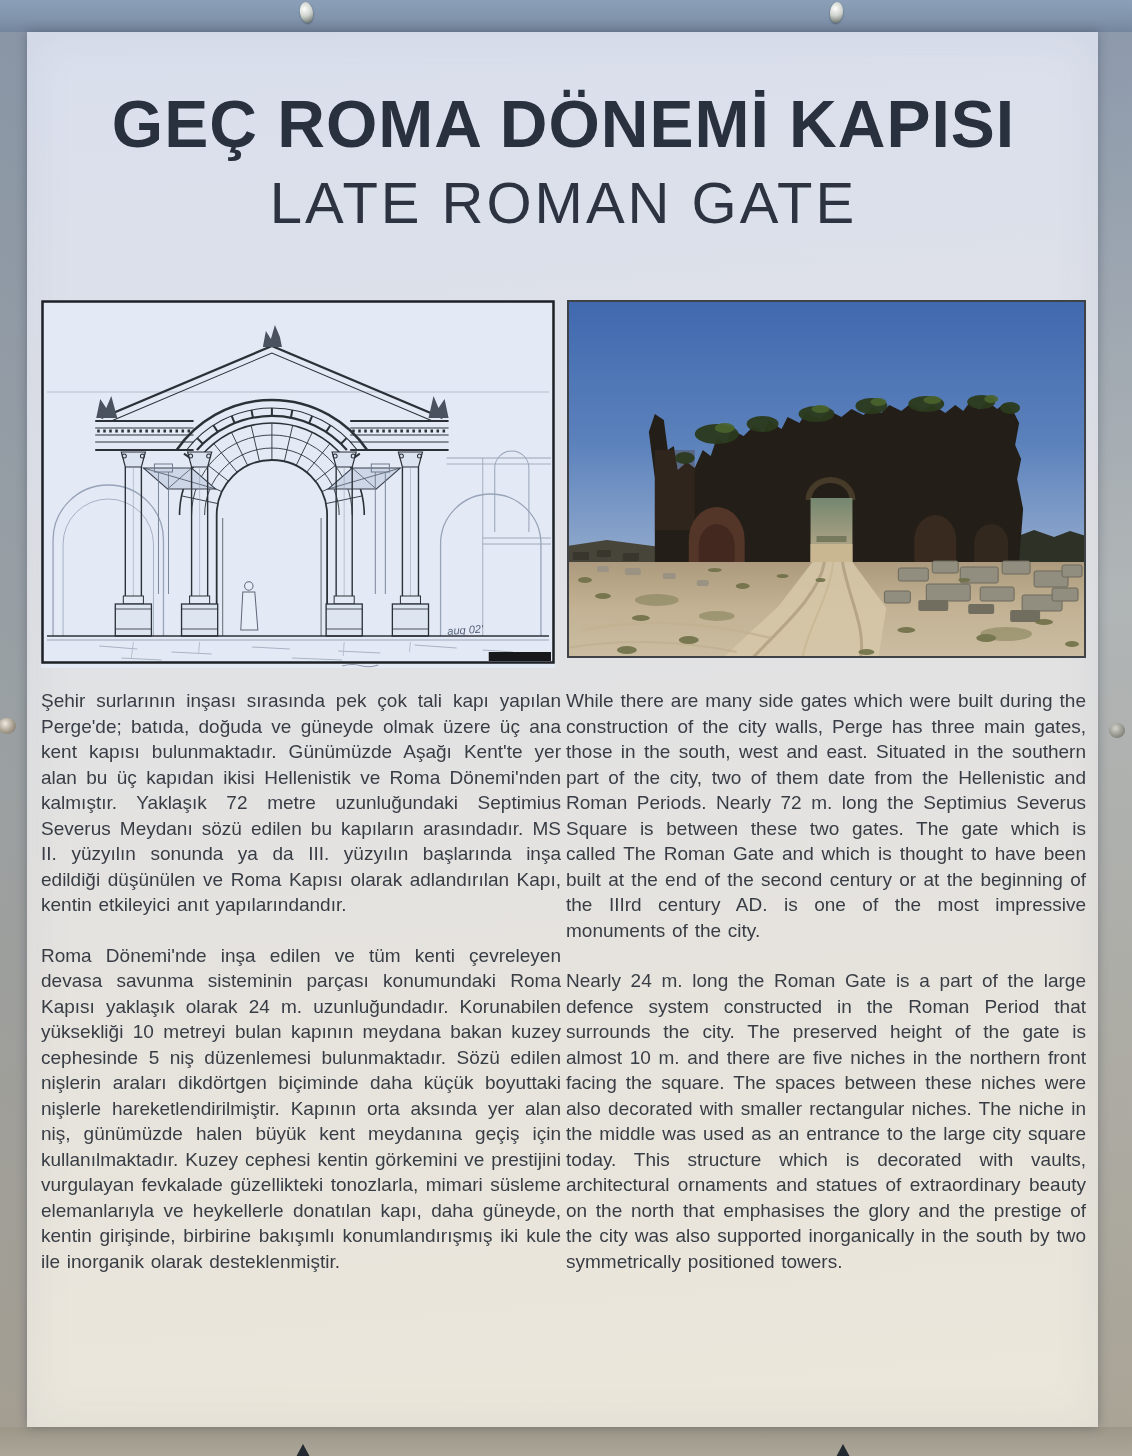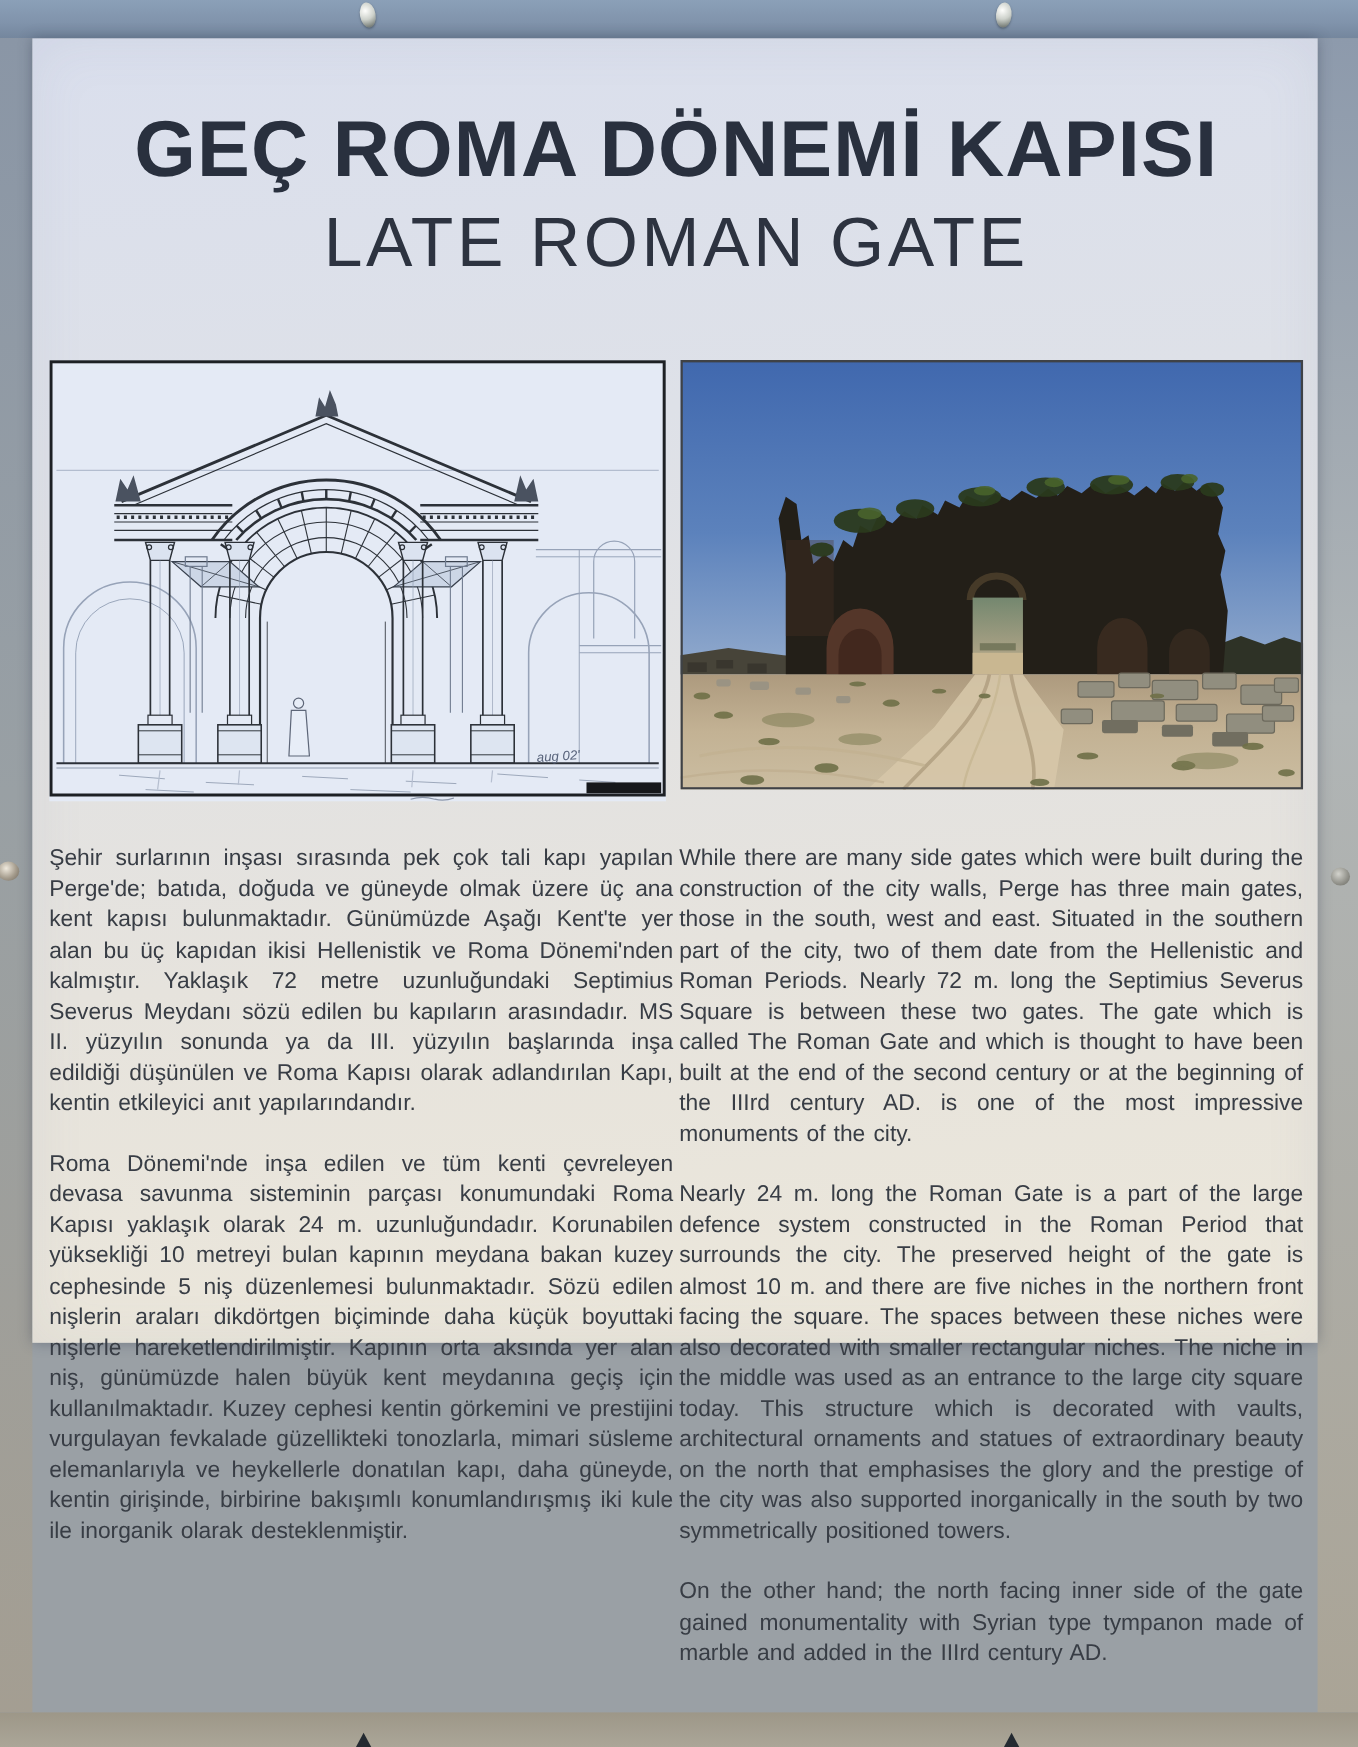--- a/index.html
+++ b/index.html
@@ -22,34 +22,34 @@
   .screw-t2{left:830px;transform:rotate(6deg);}
   .screw-left{position:absolute;left:-2px;top:718px;width:18px;height:16px;border-radius:50%;
     background:radial-gradient(circle at 40% 35%,#efe9dd,#a59c8d 55%,#6f675c);}
   .screw-right{position:absolute;left:1109px;top:723px;width:16px;height:15px;border-radius:50%;
     background:radial-gradient(circle at 40% 35%,#d3d3cd,#95958e 55%,#66665f);}
   .screw-bottom{position:absolute;width:0;height:0;border-left:7px solid transparent;
     border-right:7px solid transparent;border-bottom:13px solid #242a31;}
   .screw-b1{left:296px;top:1444px;}
   .screw-b2{left:836px;top:1444px;}
   
-  .paper{position:absolute;left:27px;top:32px;width:1071px;height:1087px;
+  .paper{position:absolute;left:27px;top:32px;width:1071px;height:1395px;
     padding:58px 12px 0 14px;
     background:linear-gradient(175deg,#dadfed 0%,#dee1e8 30%,#e6e3dd 68%,#ece7da 100%);
     box-shadow:0 0 10px rgba(40,50,70,.35), inset 0 0 45px rgba(110,120,150,.10);}
   .title{margin:0;text-align:center;font-size:66px;font-weight:bold;letter-spacing:1px;
     line-height:1.05;color:#29303e;}
   .subtitle{margin:14px 0 0;text-align:center;font-size:58px;font-weight:400;
     letter-spacing:3px;line-height:1.05;color:#2d3340;}
   .figures{display:flex;gap:12px;margin-top:66px;align-items:flex-start;}
   figure{margin:0;}
   .fig-draw{width:514px;height:368px;}
   .fig-photo{width:519px;height:358px;}
   .figures svg{display:block;width:100%;height:100%;}
-  .cols{display:flex;gap:5px;margin-top:35px;}
+  .cols{display:flex;gap:5px;margin-top:20px;}
   .col{flex:1;}
   .col p{margin:0 0 25px;text-align:justify;font-size:19px;line-height:25.5px;
     color:#383d45;word-spacing:1.5px;}
   .col p:last-child{margin-bottom:0;}
 </style>
 </head>
 <body>
 
 <div class="stage">
 
@@ -373,18 +373,17 @@
     </div>
 
     <div class="cols">
       <div class="col">
         <p>Şehir surlarının inşası sırasında pek çok tali kapı yapılan Perge'de; batıda, doğuda ve güneyde olmak üzere üç ana kent kapısı bulunmaktadır. Günümüzde Aşağı Kent'te yer alan bu üç kapıdan ikisi Hellenistik ve Roma Dönemi'nden kalmıştır. Yaklaşık 72 metre uzunluğundaki Septimius Severus Meydanı sözü edilen bu kapıların arasındadır. MS II. yüzyılın sonunda ya da III. yüzyılın başlarında inşa edildiği düşünülen ve Roma Kapısı olarak adlandırılan Kapı, kentin etkileyici anıt yapılarındandır.</p>
         <p>Roma Dönemi'nde inşa edilen ve tüm kenti çevreleyen devasa savunma sisteminin parçası konumundaki Roma Kapısı yaklaşık olarak 24 m. uzunluğundadır. Korunabilen yüksekliği 10 metreyi bulan kapının meydana bakan kuzey cephesinde 5 niş düzenlemesi bulunmaktadır. Sözü edilen nişlerin araları dikdörtgen biçiminde daha küçük boyuttaki nişlerle hareketlendirilmiştir. Kapının orta aksında yer alan niş, günümüzde halen büyük kent meydanına geçiş için kullanılmaktadır. Kuzey cephesi kentin görkemini ve prestijini vurgulayan fevkalade güzellikteki tonozlarla, mimari süsleme elemanlarıyla ve heykellerle donatılan kapı, daha güneyde, kentin girişinde, birbirine bakışımlı konumlandırışmış iki kule ile inorganik olarak desteklenmiştir.</p>
       </div>
       <div class="col">
         <p>While there are many side gates which were built during the construction of the city walls, Perge has three main gates, those in the south, west and east. Situated in the southern part of the city, two of them date from the Hellenistic and Roman Periods. Nearly 72 m. long the Septimius Severus Square is between these two gates. The gate which is called The Roman Gate and which is thought to have been built at the end of the second century or at the beginning of the IIIrd century AD. is one of the most impressive monuments of the city.</p>
         <p>Nearly 24 m. long the Roman Gate is a part of the large defence system constructed in the Roman Period that surrounds the city. The preserved height of the gate is almost 10 m. and there are five niches in the northern front facing the square. The spaces between these niches were also decorated with smaller rectangular niches. The niche in the middle was used as an entrance to the large city square today. This structure which is decorated with vaults, architectural ornaments and statues of extraordinary beauty on the north that emphasises the glory and the prestige of the city was also supported inorganically in the south by two symmetrically positioned towers.</p>
-        <p>On the other hand; the north facing inner side of the gate gained monumentality with Syrian type tympanon made of marble and added in the IIIrd century AD.</p>
       </div>
     </div>
 
   </div>
 </div>
 
 </body></html>

